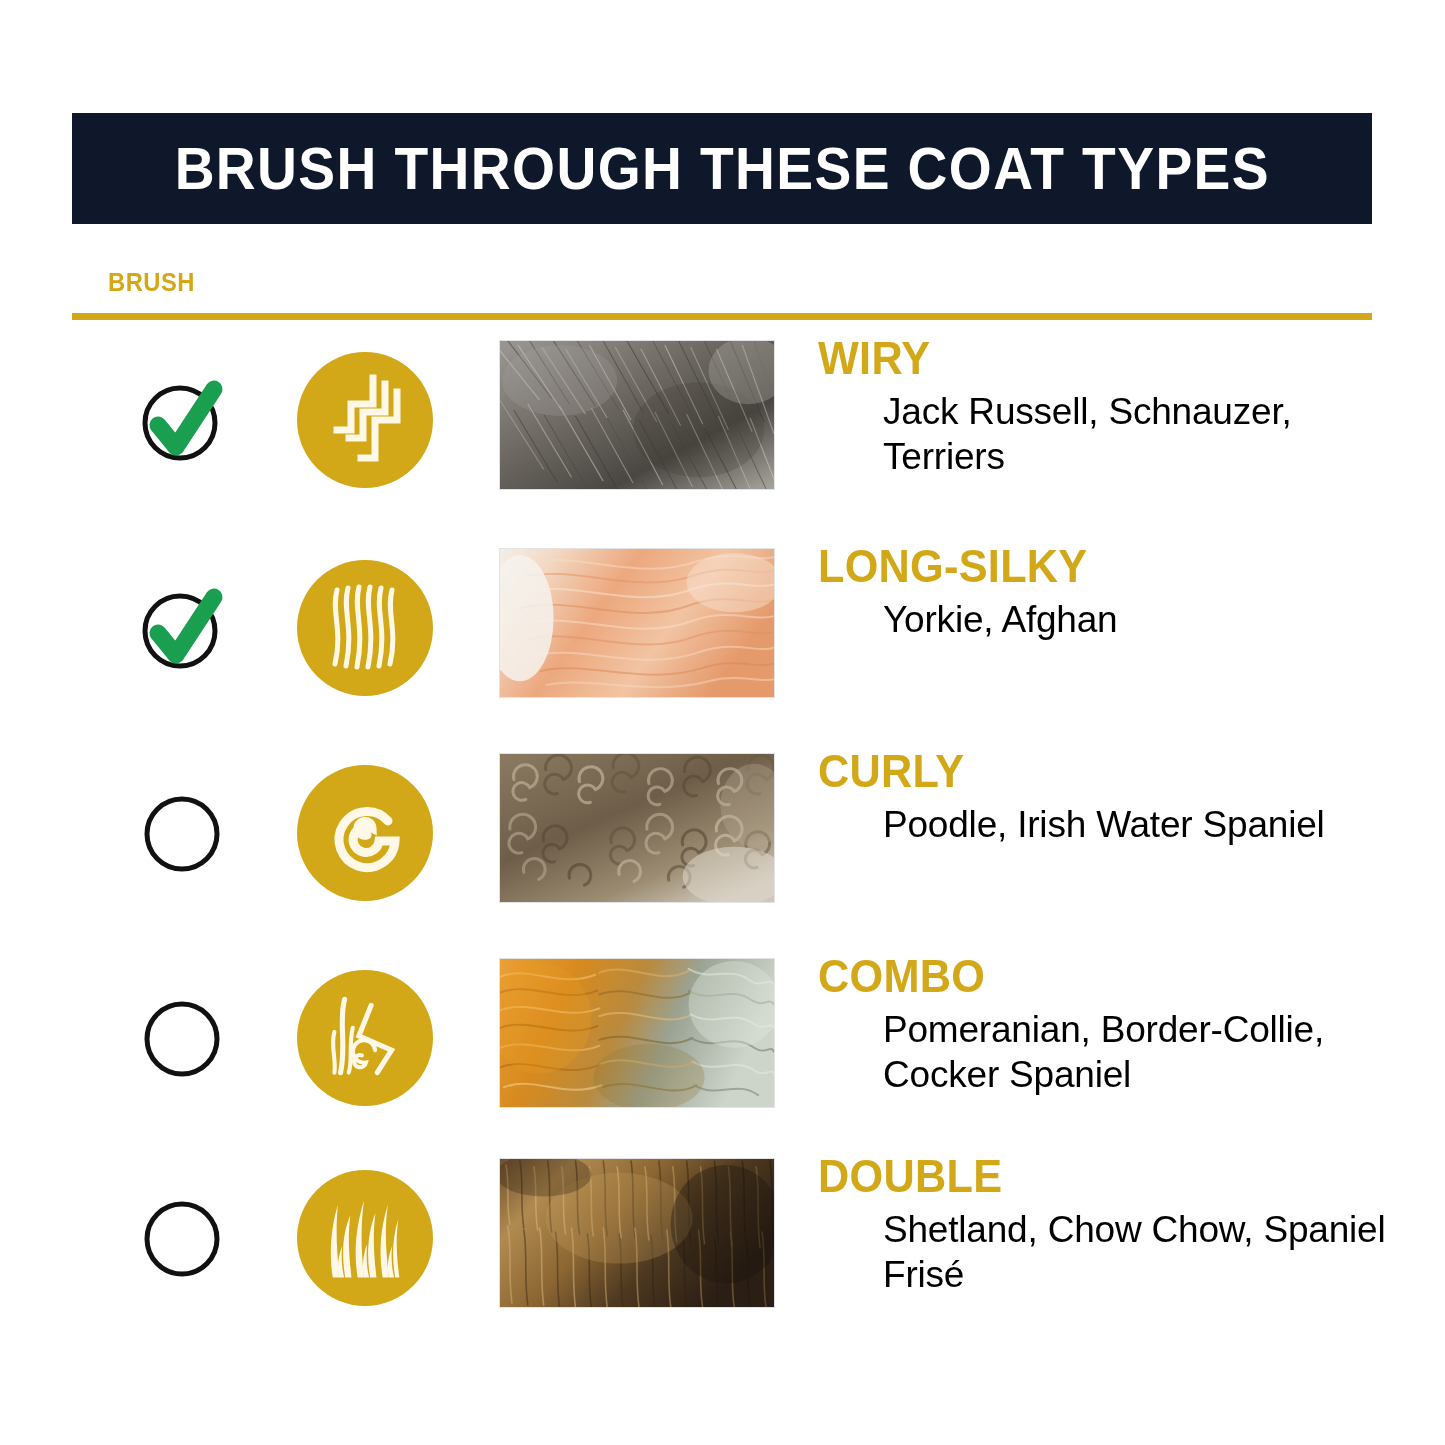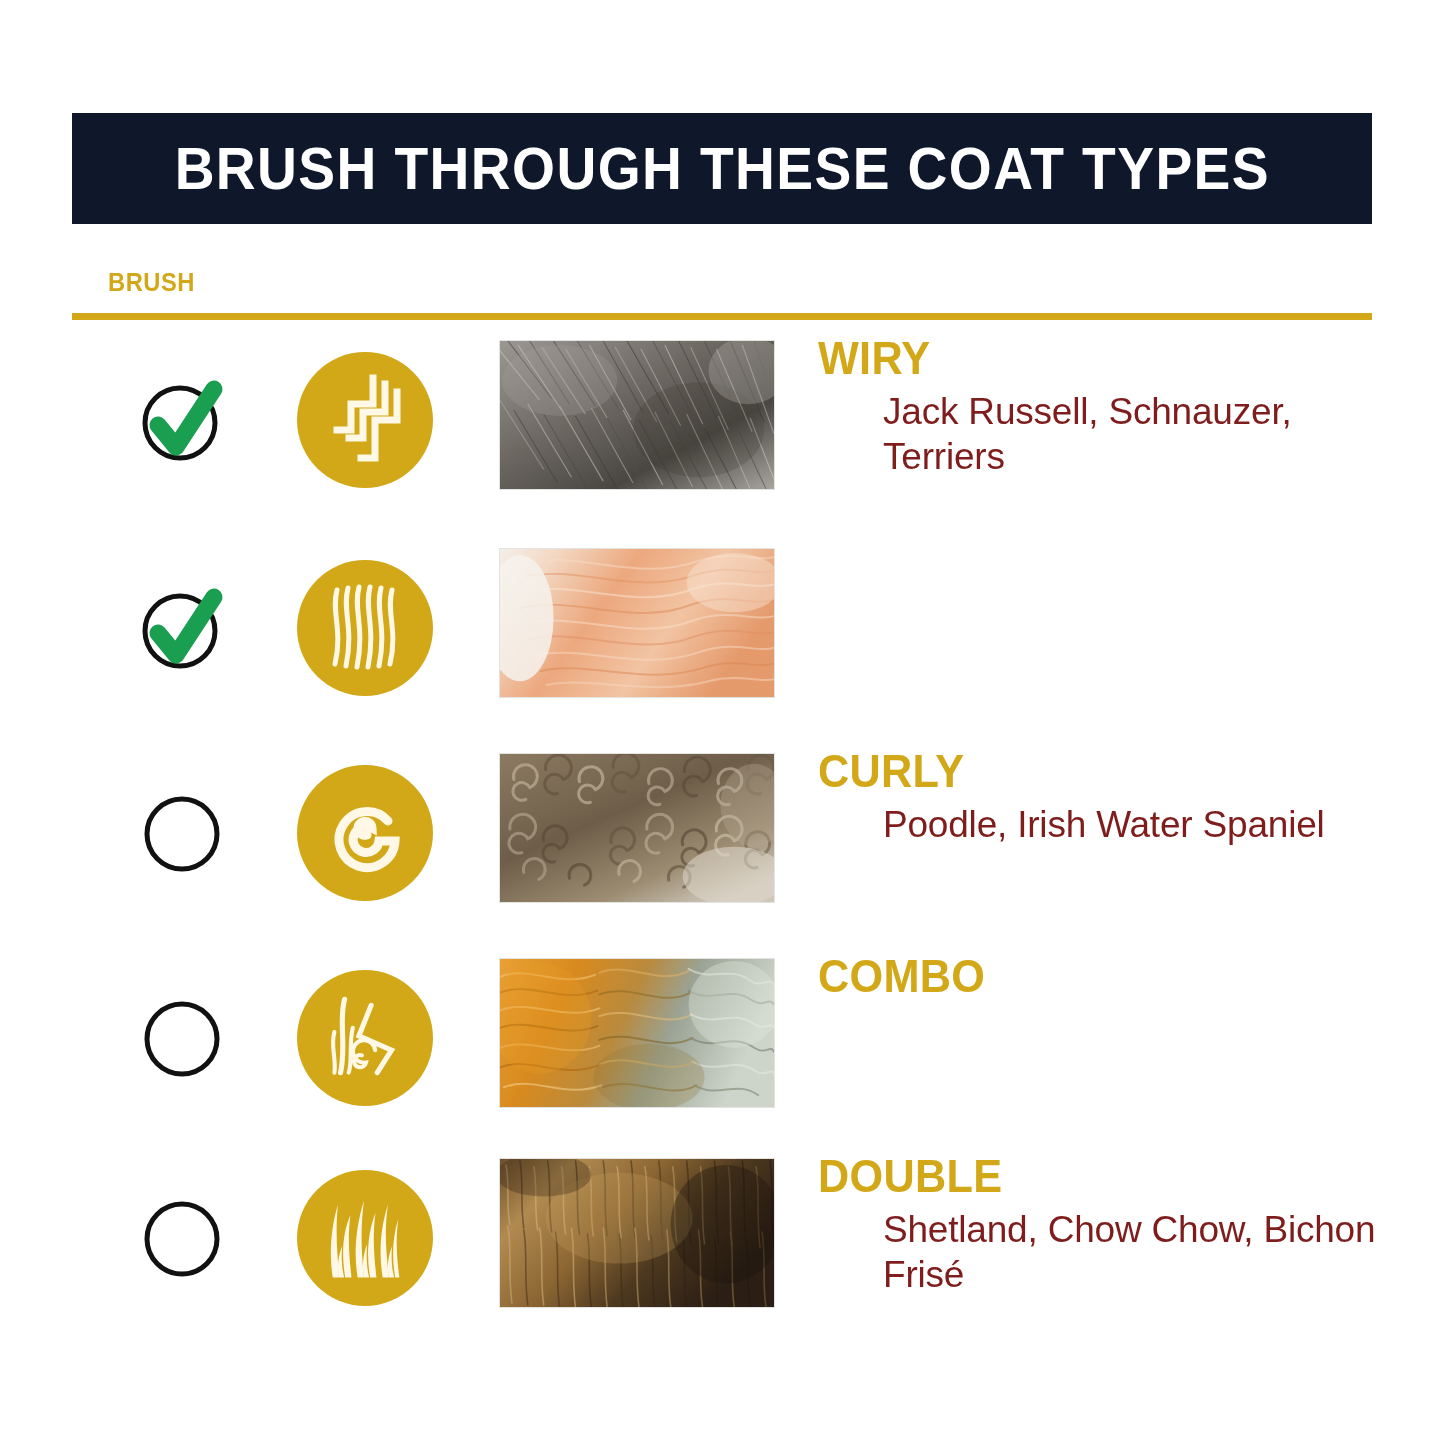--- a/index.html
+++ b/index.html
@@ -135,21 +135,21 @@
     font-family: "Liberation Sans Narrow", "Liberation Sans", sans-serif;
     font-weight: bold;
     font-size: 46px;
     line-height: 1.06;
     letter-spacing: 0.3px;
     transform: scaleX(0.94);
     transform-origin: left center;
     white-space: nowrap;
   }
   .coat-breeds {
-    color: #7f1d1d;
+    color: #000000;
     font-family: "Liberation Sans", sans-serif;
     font-size: 37px;
     line-height: 1.22;
     margin-top: 6px;
     margin-left: 65px;
     letter-spacing: -0.2px;
   }
 
   
   #row-0 { height: 208px; }
@@ -297,20 +297,24 @@
             <path d="M24 76 C76 62, 136 96, 196 72 C232 60, 256 74, 276 68" stroke="#f9e0cd"></path>
             <path d="M28 92 C78 78, 138 112, 198 88 C234 76, 258 90, 276 84" stroke="#e09066"></path>
             <path d="M34 108 C82 96, 142 126, 202 104 C236 92, 260 106, 276 100" stroke="#f7dcc6"></path>
             <path d="M40 124 C86 112, 146 140, 206 120 C238 110, 262 122, 276 116" stroke="#dc8754"></path>
             <path d="M46 138 C90 128, 150 150, 210 134 C240 126, 264 136, 276 132" stroke="#f5d8c0"></path>
           </g>
           <ellipse cx="20" cy="70" rx="34" ry="64" fill="#f6f2ed" opacity="0.85"></ellipse>
           <ellipse cx="236" cy="34" rx="48" ry="30" fill="#f9e5d4" opacity="0.45"></ellipse>
         </svg>
       </div>
+      <div class="text-cell">
+        <div class="coat-name">LONG-SILKY</div>
+        <div class="coat-breeds">Yorkie, Afghan</div>
+      </div>
     </div>
 
     <div class="row" id="row-2">
       <div class="check-cell">
         <svg width="110" height="110" viewBox="0 0 110 110">
           <circle cx="52" cy="56" r="35" fill="none" stroke="#111111" stroke-width="5"></circle>
         </svg>
       </div>
       <div class="icon-cell">
         <div class="icon-circle">
@@ -414,20 +418,21 @@
             <path d="M194 104 C218 118, 236 98, 258 114 C268 120, 272 110, 276 116" stroke="#e4ebe1"></path>
             <path d="M196 128 C220 142, 238 122, 260 138" stroke="#75816d"></path>
           </g>
           <ellipse cx="40" cy="60" rx="52" ry="56" fill="#e79a25" opacity="0.3"></ellipse>
           <ellipse cx="236" cy="46" rx="46" ry="44" fill="#dfe6dc" opacity="0.4"></ellipse>
           <ellipse cx="150" cy="120" rx="56" ry="34" fill="#8f7330" opacity="0.25"></ellipse>
         </svg>
       </div>
       <div class="text-cell">
         <div class="coat-name">COMBO</div>
+        <div class="coat-breeds">Pomeranian, Border-Collie, Cocker Spaniel</div>
       </div>
     </div>
 
     <div class="row" id="row-4">
       <div class="check-cell">
         <svg width="110" height="110" viewBox="0 0 110 110">
           <circle cx="52" cy="56" r="35" fill="none" stroke="#111111" stroke-width="5"></circle>
         </svg>
       </div>
       <div class="icon-cell">
@@ -498,18 +503,18 @@
             <path d="M248 80 C252 106, 248 130, 252 150" stroke="#221710"></path>
             <path d="M264 74 C268 102, 264 128, 268 150" stroke="#8c6d3e"></path>
           </g>
           <ellipse cx="120" cy="60" rx="74" ry="46" fill="#c59d5c" opacity="0.28"></ellipse>
           <ellipse cx="228" cy="66" rx="56" ry="60" fill="#1e140c" opacity="0.38"></ellipse>
           <ellipse cx="44" cy="16" rx="48" ry="22" fill="#2a1d12" opacity="0.3"></ellipse>
         </svg>
       </div>
       <div class="text-cell">
         <div class="coat-name">DOUBLE</div>
-        <div class="coat-breeds">Shetland, Chow Chow, Bichon Frisé</div>
+        <div class="coat-breeds">Shetland, Chow Chow, Spaniel Frisé</div>
       </div>
     </div>
 
   </div>
 </div>
 
 </body></html>

